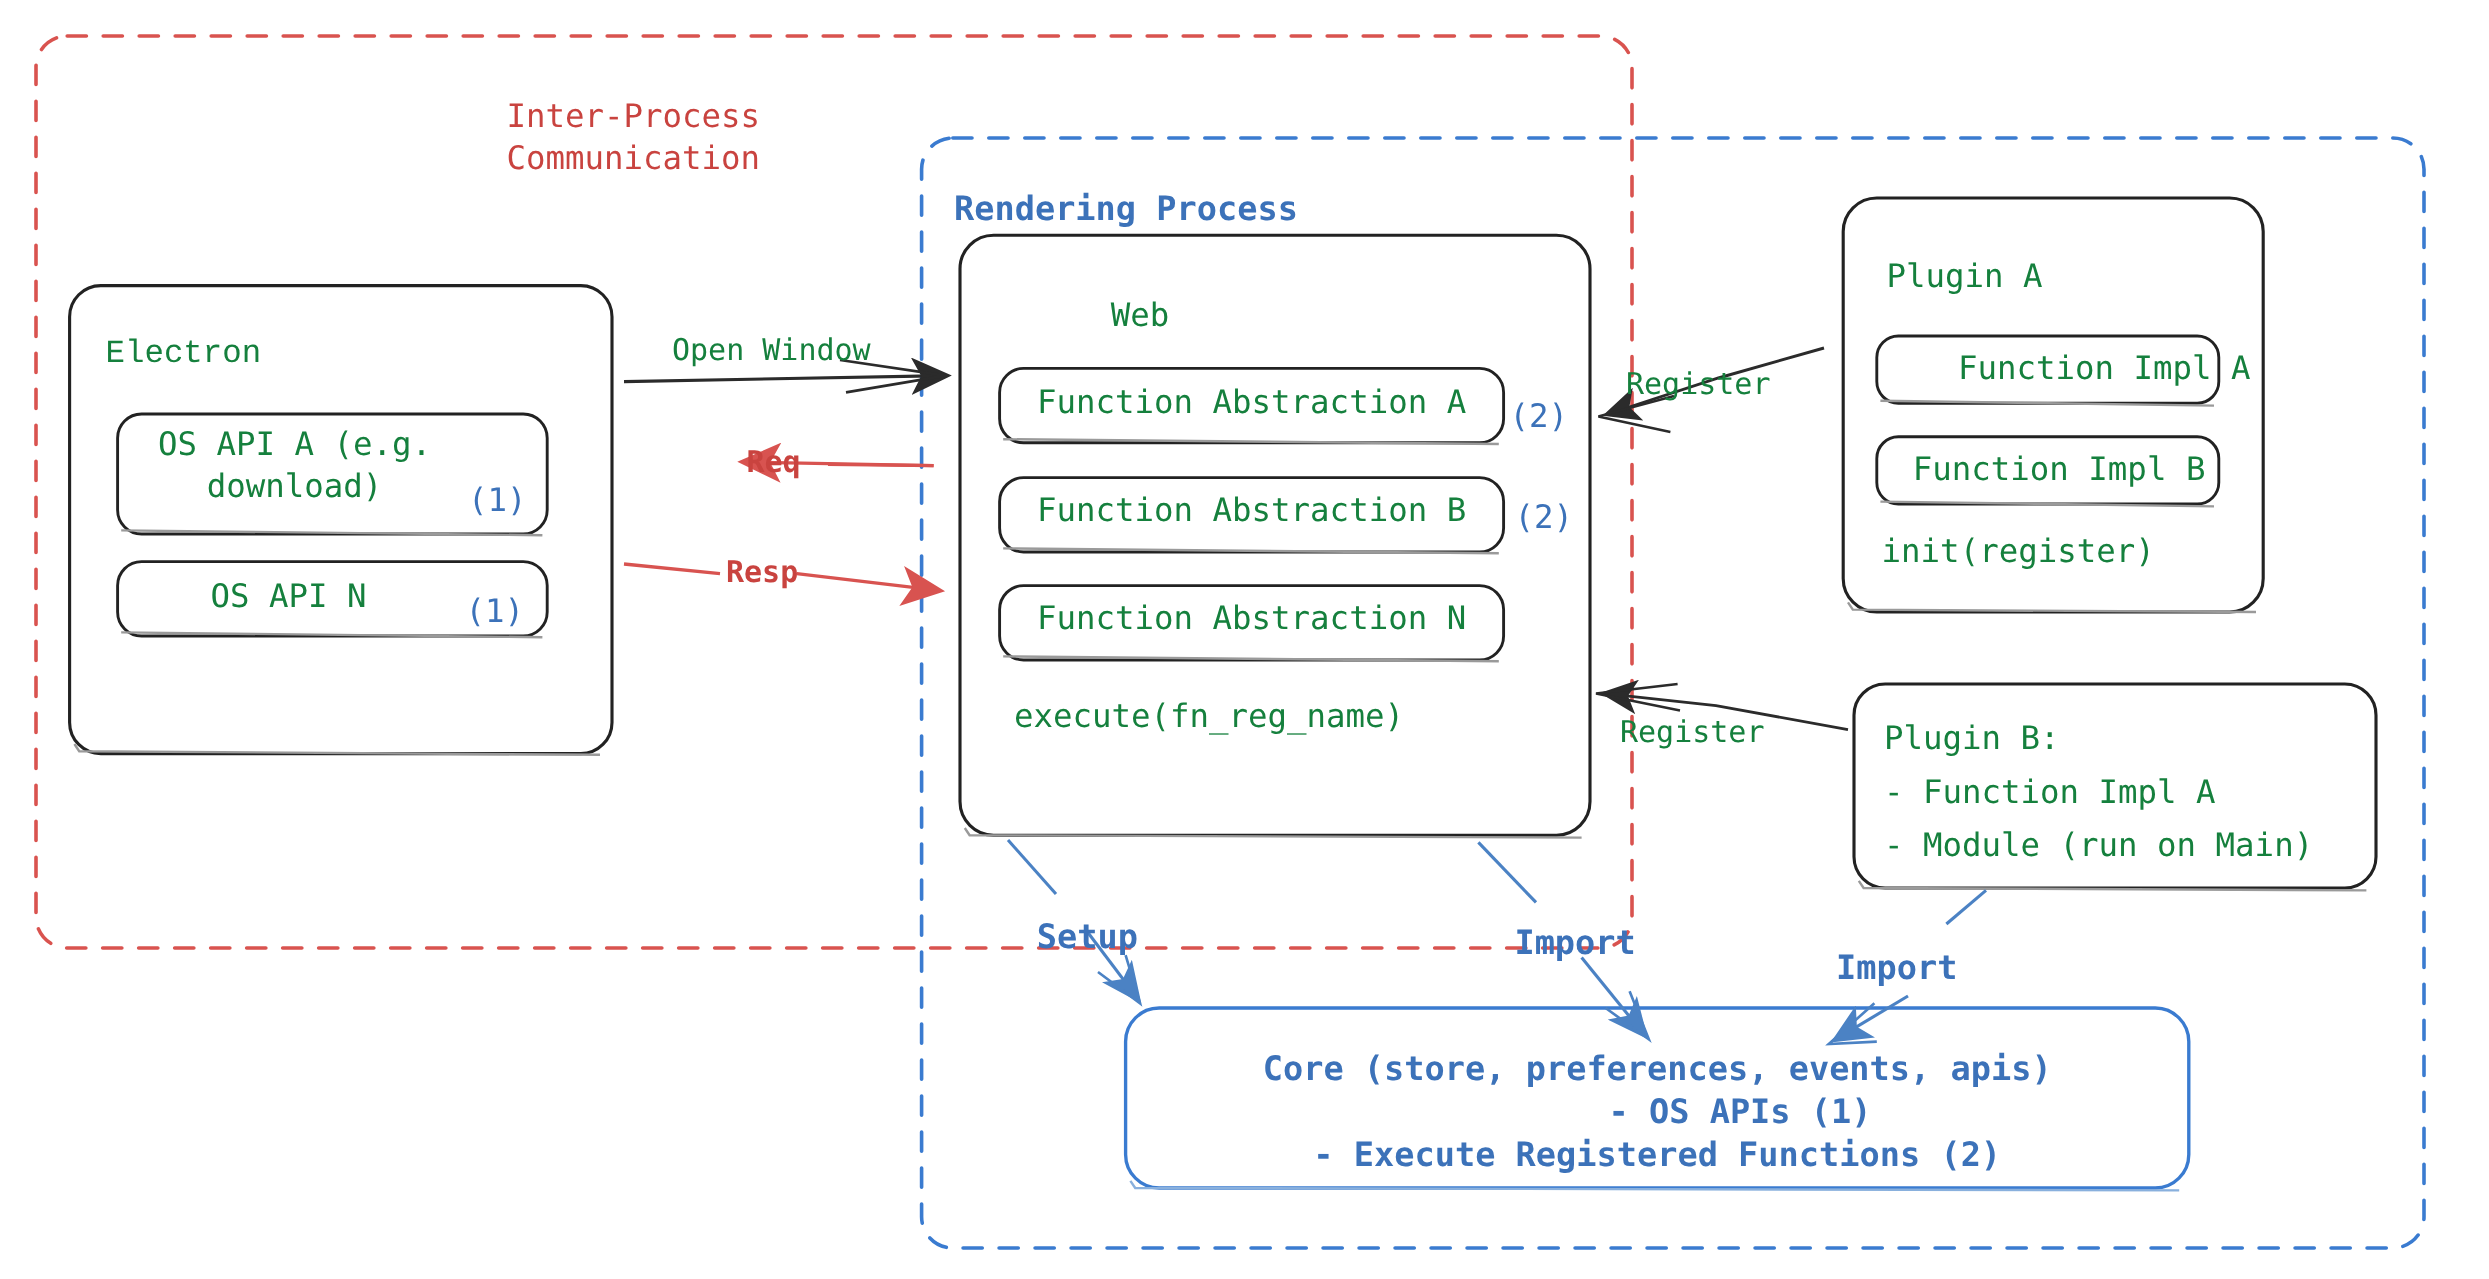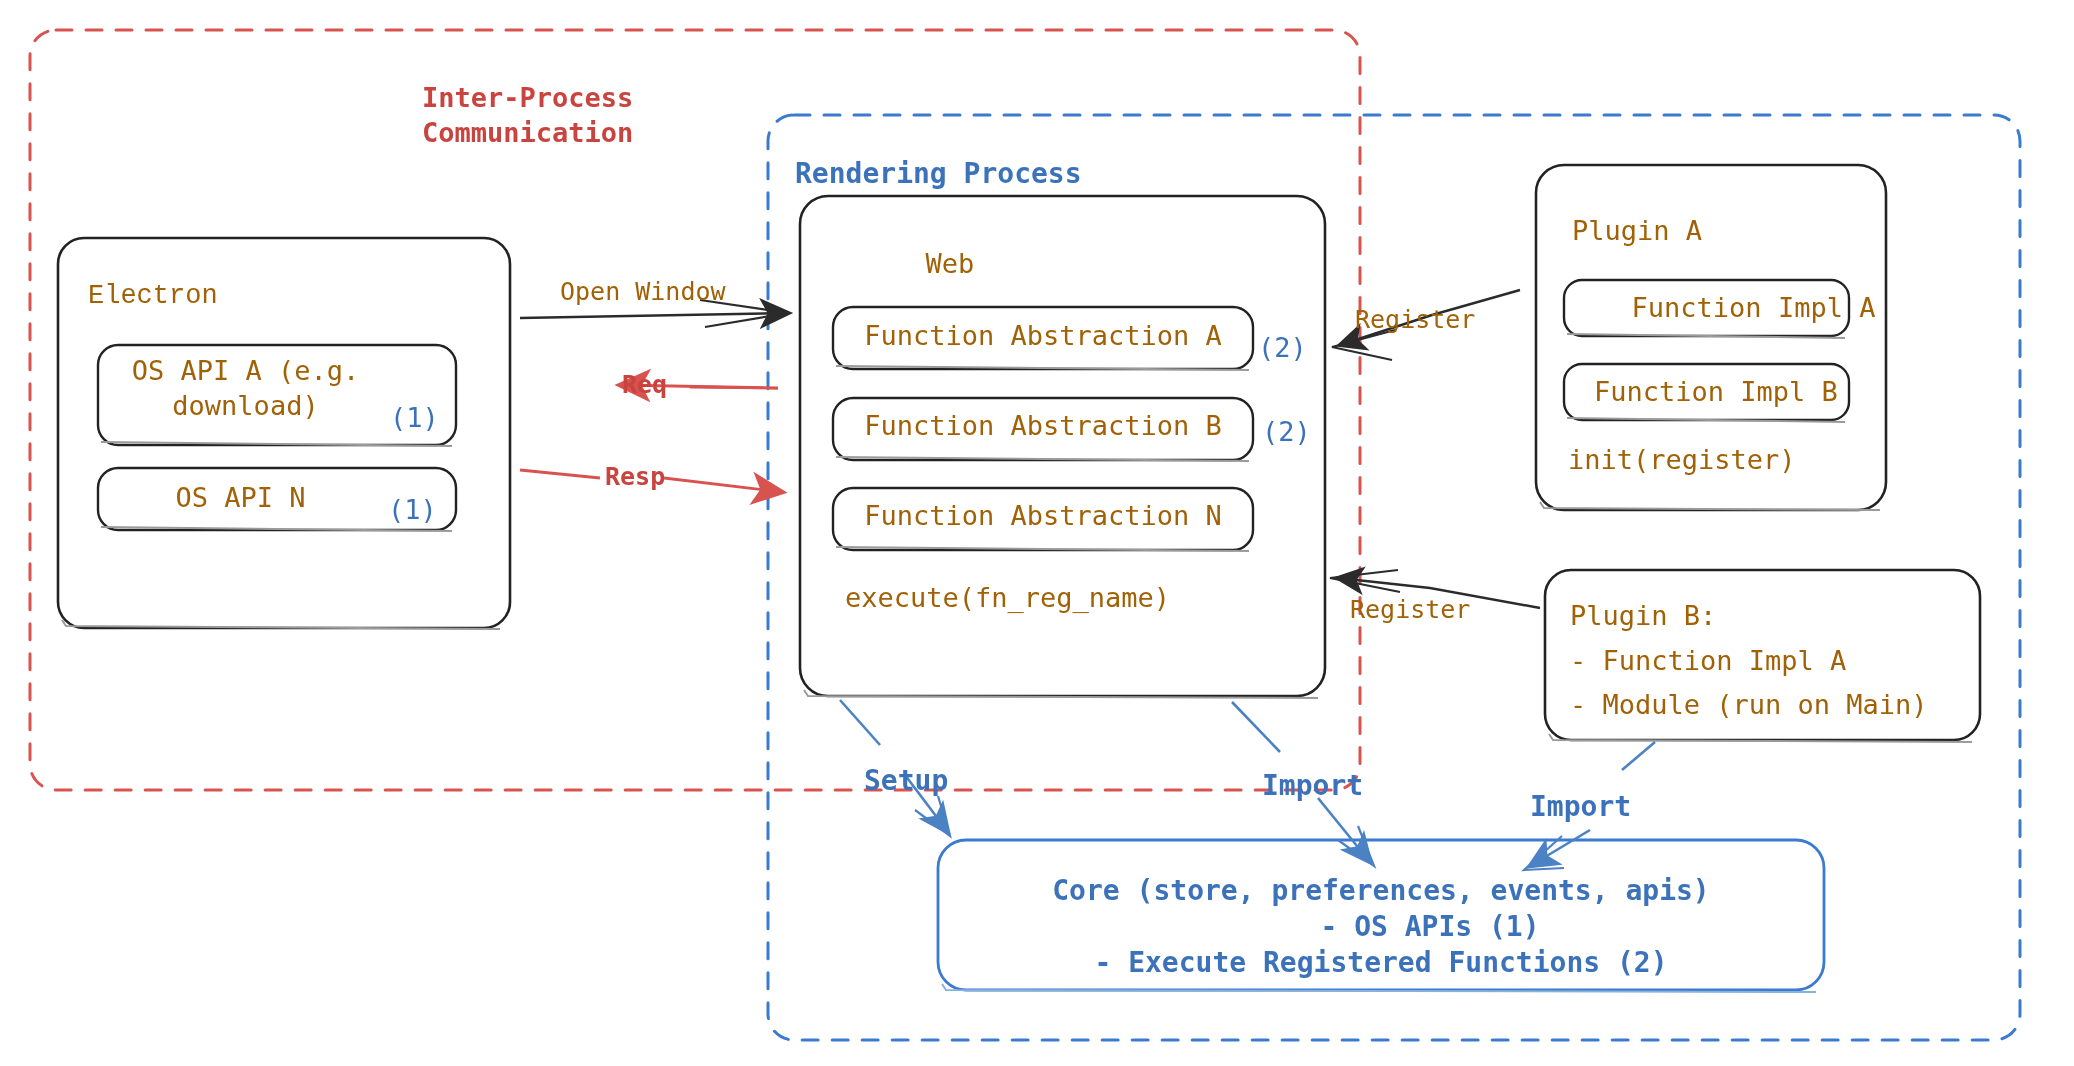--- a/index.html
+++ b/index.html
@@ -21,31 +21,31 @@
     top: 0;
     width: 2074px;
     height: 1066px;
   }
   .lbl {
     position: absolute;
     white-space: pre;
     font-family: "DejaVu Sans Mono", "Liberation Mono", monospace;
     line-height: 1.22;
   }
-  .mono-dark { color: #a16207; }
+  .mono-dark { color: #15803d; }
   .red { color: #c9433f; }
   .blue { color: #3c72b9; margin-top: 12px; }
   .center { text-align: center; }
   .t-title { font-size: 27px; }
   .t-box   { font-size: 27px; }
   .t-arrow { font-size: 25px; }
   .t-num   { font-size: 27px; }
   .t-core  { font-size: 28px; font-weight: bold; }
   .t-sect  { font-size: 28px; font-weight: bold; }
-  .t-ipc   { font-size: 27px; font-weight: bold; }
+  .t-ipc   { font-size: 27px; font-weight: normal; }
 </style>
 </head>
 <body>
 
 <div id="stage">
 
   <svg id="canvas" viewBox="0 0 2074 1066">
     <defs>
       <marker id="ah-dark" markerWidth="14" markerHeight="12" refX="11" refY="6" orient="auto">
         <path d="M0,0 L13,6 L0,12 L3.2,6 Z" fill="#2b2b2b"></path>
@@ -166,16 +166,16 @@
 
   <div class="lbl mono-dark t-box" style="left:1570px; top:600px;">Plugin B:</div>
   <div class="lbl mono-dark t-box" style="left:1570px; top:645px;">- Function Impl A</div>
   <div class="lbl mono-dark t-box" style="left:1570px; top:689px;">- Module (run on Main)</div>
 
   <div class="lbl blue t-sect" style="left:864px; top:752px;">Setup</div>
   <div class="lbl blue t-sect" style="left:1262px; top:757px;">Import</div>
   <div class="lbl blue t-sect" style="left:1530px; top:778px;">Import</div>
 
   <div class="lbl blue t-core center" style="left:938px; top:862px; width:886px;">Core (store, preferences, events, apis)</div>
-  <div class="lbl blue t-core center" style="left:950px; top:898px; width:960px;">- OS APIs (1)</div>
+  <div class="lbl blue t-core center" style="left:970px; top:898px; width:960px;">- OS APIs (1)</div>
   <div class="lbl blue t-core center" style="left:938px; top:934px; width:886px;">- Execute Registered Functions (2)</div>
 
 </div>
 
 </body></html>

